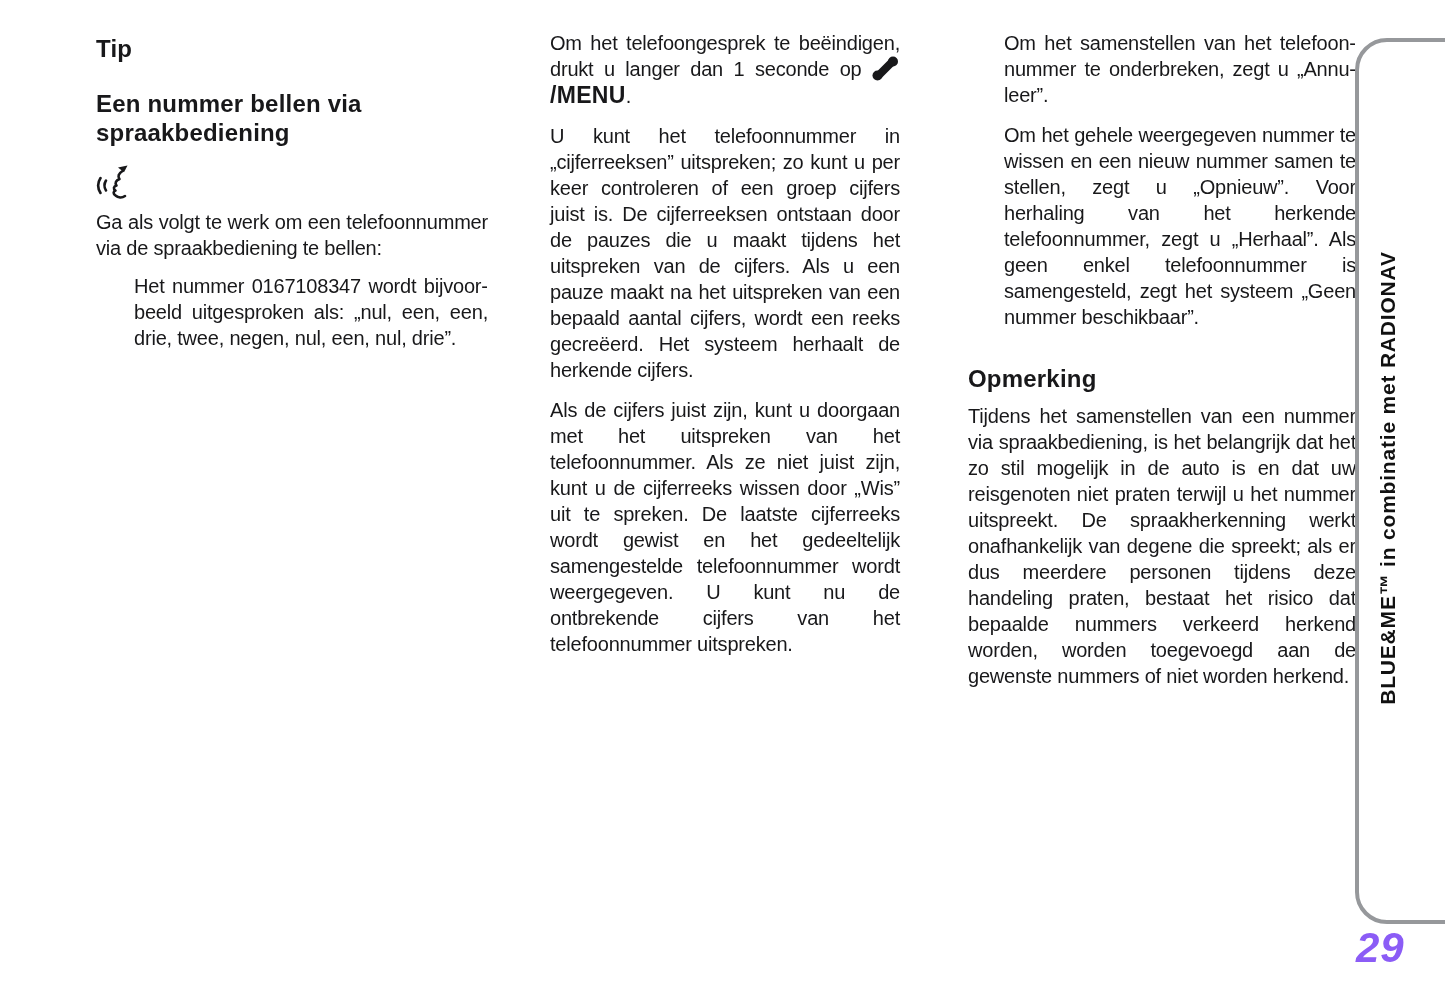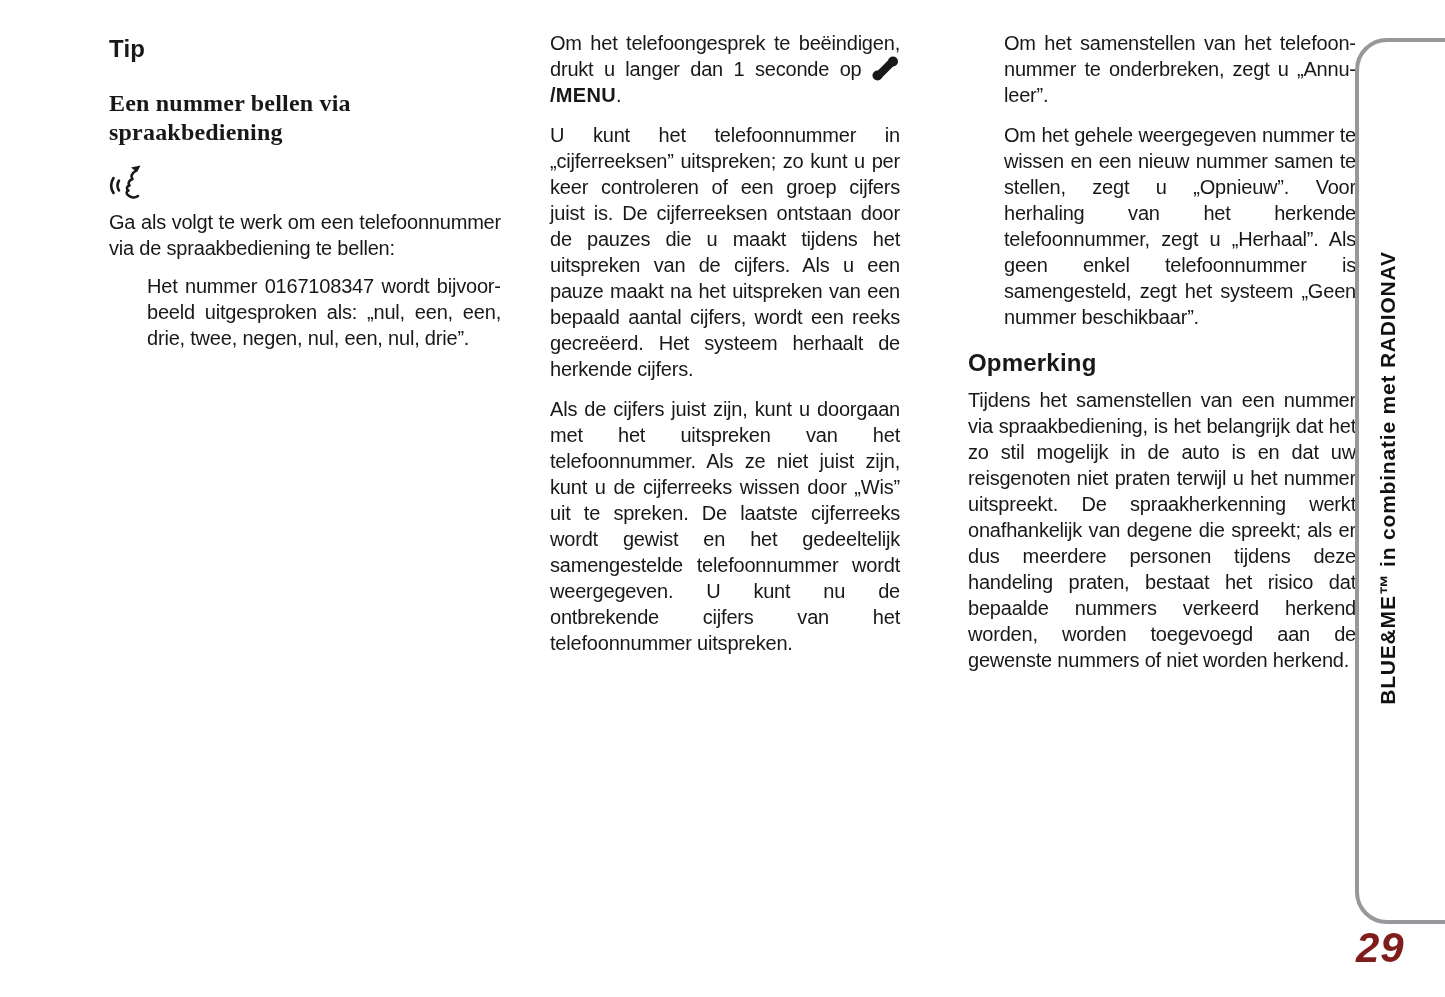--- a/index.html
+++ b/index.html
@@ -5,64 +5,64 @@
   html,body{margin:0;padding:0;background:#e8e8e8;}
   .page{
     position:relative;
     width:1445px;height:997px;
     background:#ffffff;
     overflow:hidden;
     font-family:"Liberation Sans","DejaVu Sans",sans-serif;
     color:#18181a;
   }
   .col{position:absolute;top:30px;}
-  .col1{left:109px;width:392px;}
+  .col1{left:96px;width:392px;}
   .col2{left:550px;width:350px;}
   .col3{left:968px;width:388px;}
   p.just{
     text-align:justify;
     font-size:20px;line-height:26px;
     margin:0 0 14px 0;
     letter-spacing:-0.2px;
   }
   .head{
     font-weight:800;
     font-size:24px;line-height:29px;
     margin:0 0 14px 0;
     letter-spacing:.2px;
   }
   .tip-head{padding-top:4px;margin-bottom:18px;}
-  .section-head{margin-top:26px;margin-bottom:14px;font-family:Liberation Serif, serif;}
-  .note-head{margin-top:18px;margin-bottom:10px;}
+  .section-head{margin-top:26px;margin-bottom:14px;}
+  .note-head{margin-top:34px;margin-bottom:10px;}
   .intro{display:flex;margin:0 0 12px 0;flex-direction:column;}
   .vicon{flex:0 0 40px;padding-top:4px;}
   .intro p{margin:0;}
   .indent{margin-left:38px;}
   .indent3{margin-left:36px;}
   .wicon svg{vertical-align:-3px;margin:0 5px 0 2px;}
   .phicon svg{vertical-align:-5px;margin-right:1px;}
-  .menu{font-weight:800;font-size:20px;letter-spacing:.3px;}
+  .menu{font-weight:800;font-size:23px;letter-spacing:.3px;}
   .tab{
     position:absolute;left:1355px;top:38px;
     width:240px;height:886px;
     border:4px solid #96989b;
     border-radius:32px;
     box-sizing:border-box;
   }
   .side-label{
     position:absolute;left:1388px;top:478px;
     transform:translate(-50%,-50%) rotate(-90deg);
     white-space:nowrap;
     font-weight:800;font-size:21px;letter-spacing:.8px;
     color:#111;
   }
   .pagenum{
     position:absolute;left:1356px;top:924px;
     font-size:42px;font-weight:800;font-style:italic;
-    letter-spacing:1px;color:#7f1d1d;
+    letter-spacing:1px;color:#8b5cf6;
   }
 </style>
 </head>
 <body>
 
 <div class="page">
 
   <section class="col col1">
     <h2 class="head tip-head">Tip</h2>
 

